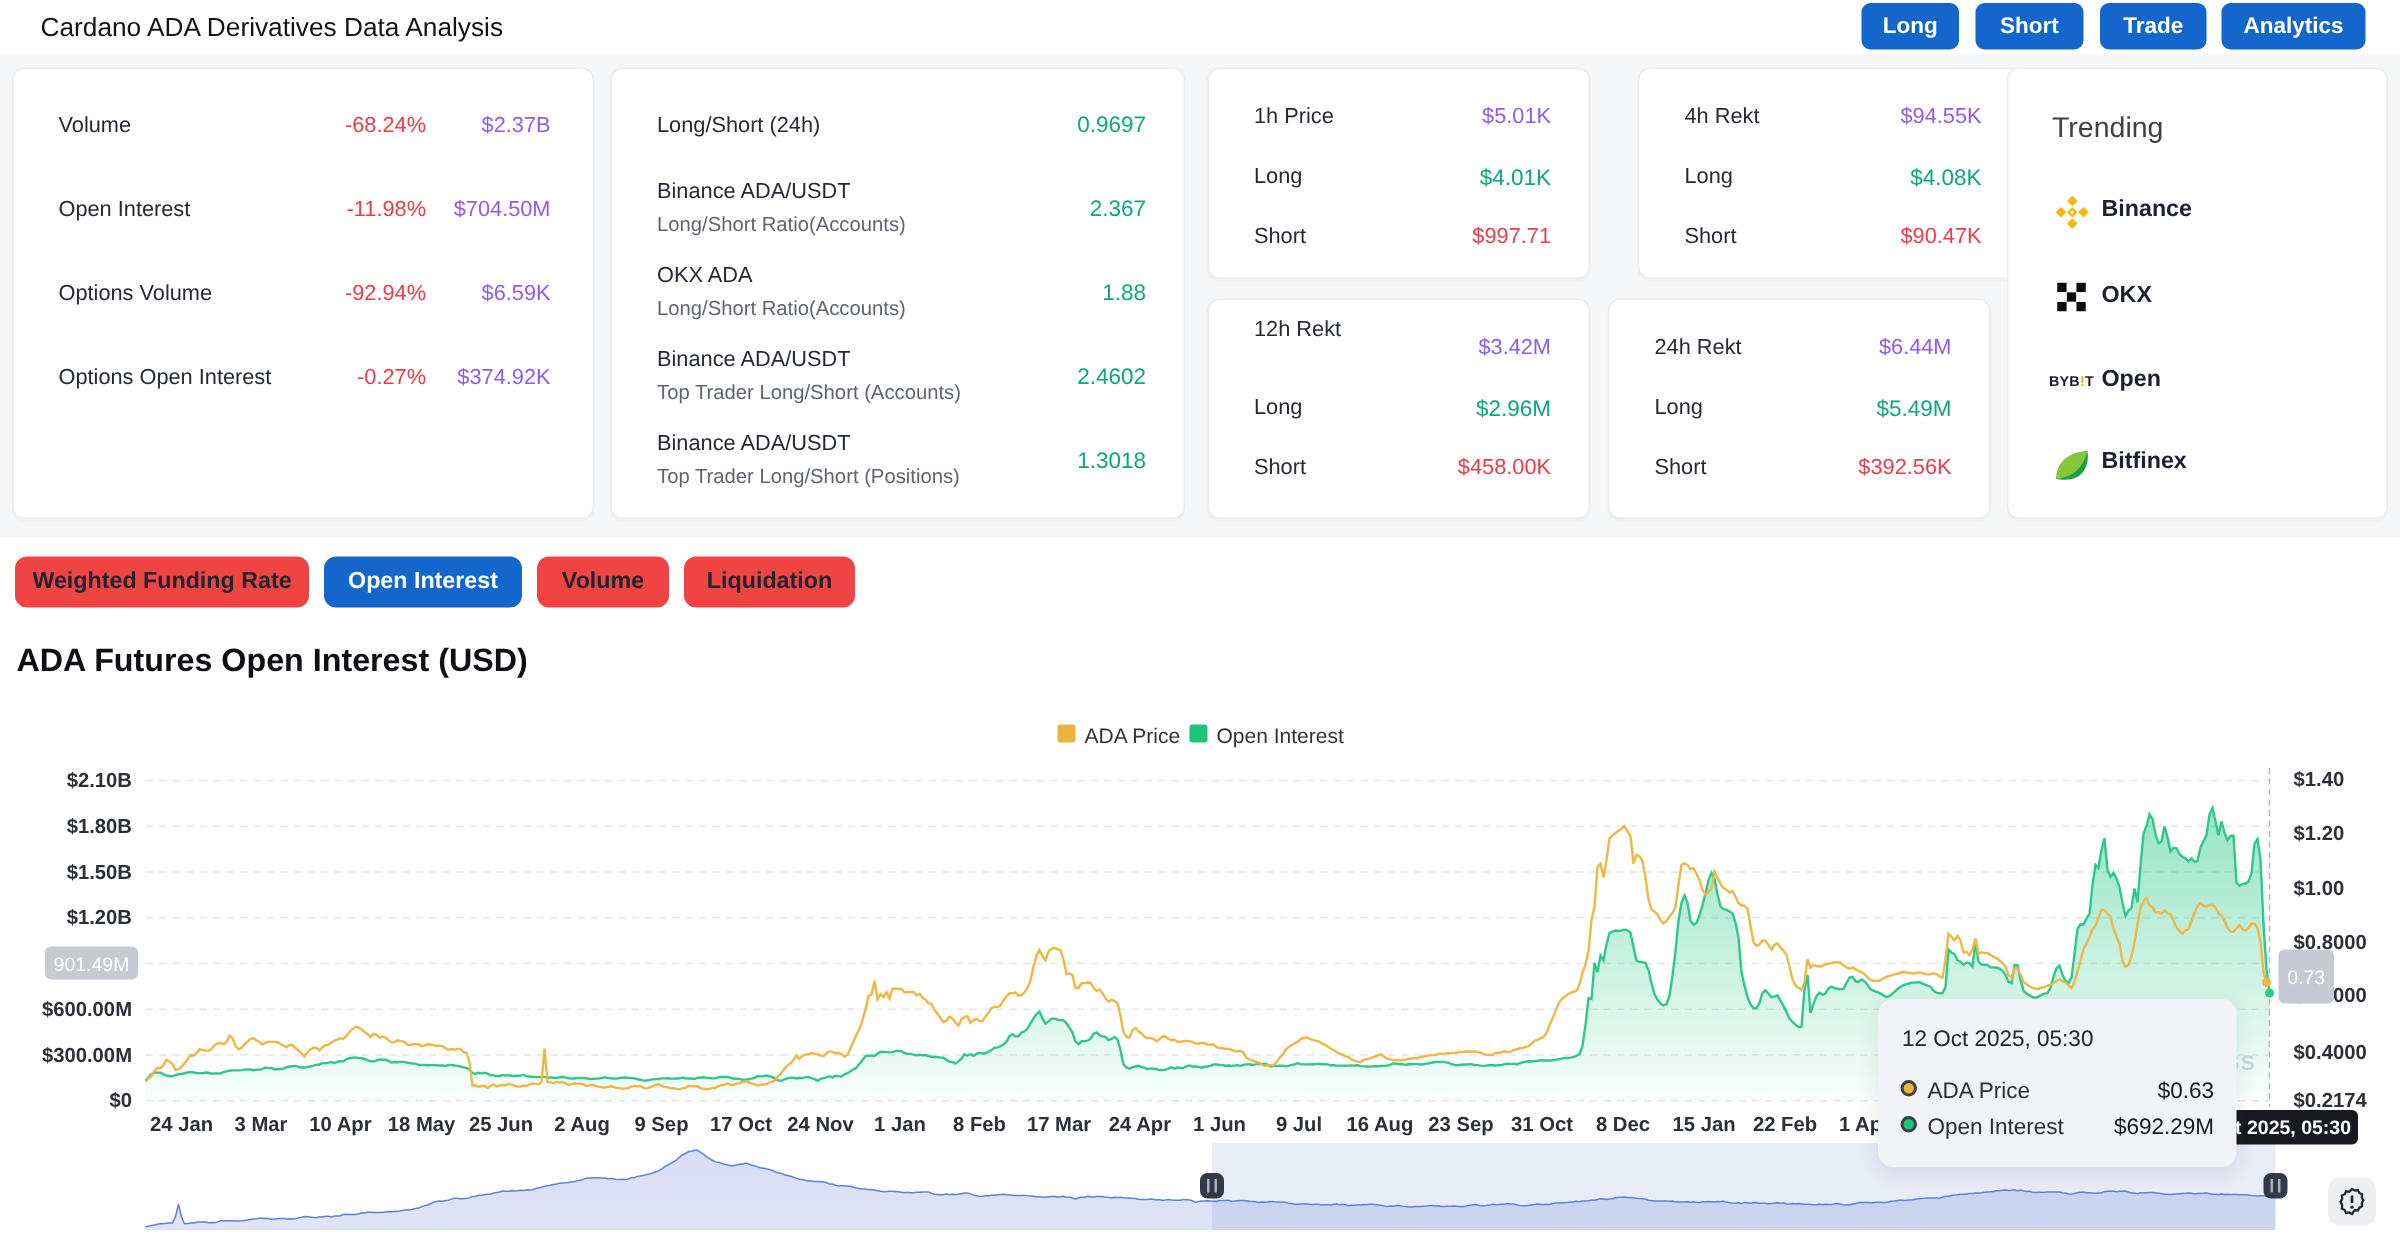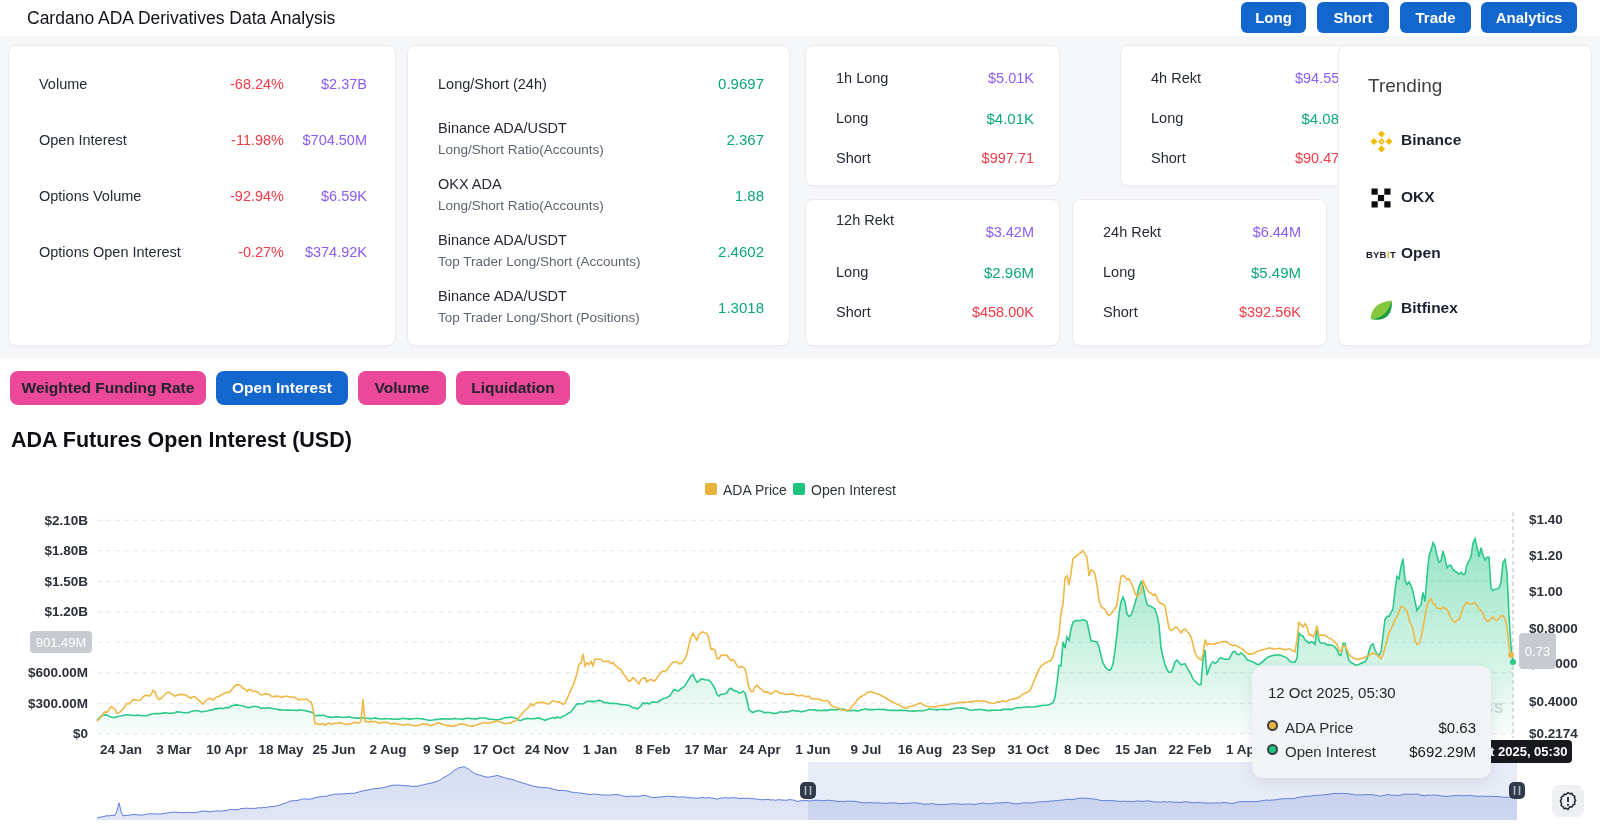--- a/index.html
+++ b/index.html
@@ -6,21 +6,21 @@
 .strip{position:absolute;left:0;top:36px;width:1600px;height:322px;background:#f6f7f8}
 .card{position:absolute;background:#fff;border:1px solid #ececf0;border-radius:8px;box-shadow:0 1px 2px rgba(20,22,30,.03)}
 .lab{position:absolute;font-size:14.5px;color:#252a35}
 .sub{position:absolute;font-size:13.5px;color:#5e6570}
 .val{position:absolute;font-size:14.5px;color:#8b5cf6;font-weight:500}
 .ra{}
 .red{position:absolute;font-size:14.5px;color:#ef3b47}
 .red2{position:absolute;font-size:14.5px;color:#ef3b47;font-weight:500}
 .grn{position:absolute;font-size:15px;color:#0ba77d;font-weight:500}
 .btn{position:absolute;top:2px;height:31px;background:#1367cc;border-radius:6px;color:#fff;font-weight:700;font-size:15px;display:flex;align-items:center;justify-content:center}
-.tab{position:absolute;top:371px;height:34px;border-radius:8px;background:#ec4899;color:#20242e;font-weight:700;font-size:15.5px;display:flex;align-items:center;justify-content:center}
+.tab{position:absolute;top:371px;height:34px;border-radius:8px;background:#ef4444;color:#20242e;font-weight:700;font-size:15.5px;display:flex;align-items:center;justify-content:center}
 .ax{font-size:13.5px;fill:#2c3038;font-weight:600}
 .grid{stroke:#e4e6ea;stroke-width:1;stroke-dasharray:5 4}
 .tag{position:absolute;background:#c7cad1;border-radius:4px;color:#fff;font-size:13px;font-weight:500;display:flex;align-items:center;justify-content:center}
 </style></head>
 <body>
 <div class="strip"></div>
 
 <div style="position:absolute;left:27px;top:8px;font-size:17.5px;font-weight:500;color:#10131a">Cardano ADA Derivatives Data Analysis</div>
 <div class="btn" style="left:1241px;width:65px">Long</div>
 <div class="btn" style="left:1317px;width:72px">Short</div>
@@ -51,36 +51,36 @@
 <div class="sub" style="left:30px;top:152px">Long/Short Ratio(Accounts)</div>
 <div class="grn ra" style="right:25px;top:141px">1.88</div>
 <div class="lab" style="left:30px;top:186px">Binance ADA/USDT</div>
 <div class="sub" style="left:30px;top:208px">Top Trader Long/Short (Accounts)</div>
 <div class="grn ra" style="right:25px;top:197px">2.4602</div>
 <div class="lab" style="left:30px;top:242px">Binance ADA/USDT</div>
 <div class="sub" style="left:30px;top:264px">Top Trader Long/Short (Positions)</div>
 <div class="grn ra" style="right:25px;top:253px">1.3018</div>
 </div>
 <div class="card" style="left:805px;top:45px;width:255px;height:141px">
-<div class="lab" style="left:30px;top:24px">1h Long</div>
+<div class="lab" style="left:30px;top:24px">1h Price</div>
     <div class="val ra" style="right:25px;top:24px">$5.01K</div>
     <div class="lab" style="left:30px;top:64px">Long</div>
     <div class="grn ra" style="right:25px;top:64px">$4.01K</div>
     <div class="lab" style="left:30px;top:104px">Short</div>
     <div class="red2 ra" style="right:25px;top:104px">$997.71</div>
 </div>
 <div class="card" style="left:805px;top:199px;width:255px;height:147px">
 <div class="lab" style="left:30px;top:12px">12h Rekt</div>
     <div class="val ra" style="right:25px;top:24px">$3.42M</div>
     <div class="lab" style="left:30px;top:64px">Long</div>
     <div class="grn ra" style="right:25px;top:64px">$2.96M</div>
     <div class="lab" style="left:30px;top:104px">Short</div>
     <div class="red2 ra" style="right:25px;top:104px">$458.00K</div>
 </div>
-<div class="card" style="left:1120px;top:45px;width:255px;height:141px">
+<div class="card" style="left:1092px;top:45px;width:255px;height:141px">
 <div class="lab" style="left:30px;top:24px">4h Rekt</div>
     <div class="val ra" style="right:25px;top:24px">$94.55K</div>
     <div class="lab" style="left:30px;top:64px">Long</div>
     <div class="grn ra" style="right:25px;top:64px">$4.08K</div>
     <div class="lab" style="left:30px;top:104px">Short</div>
     <div class="red2 ra" style="right:25px;top:104px">$90.47K</div>
 </div>
 <div class="card" style="left:1072px;top:199px;width:255px;height:147px">
 <div class="lab" style="left:30px;top:24px">24h Rekt</div>
     <div class="val ra" style="right:25px;top:24px">$6.44M</div>

